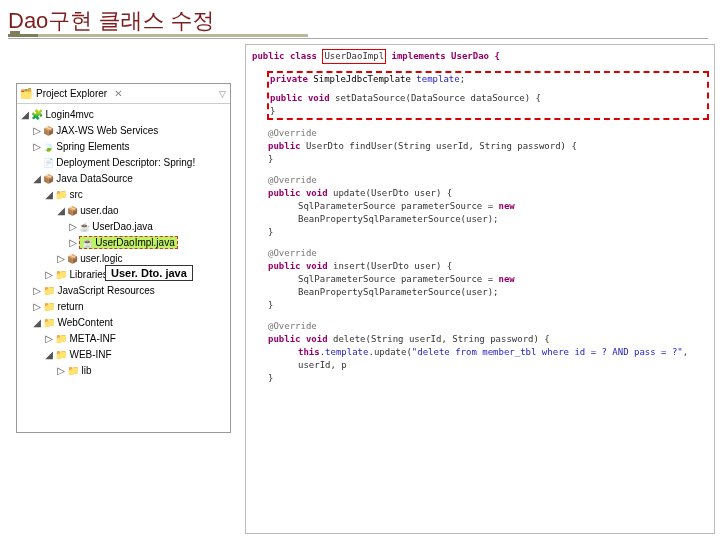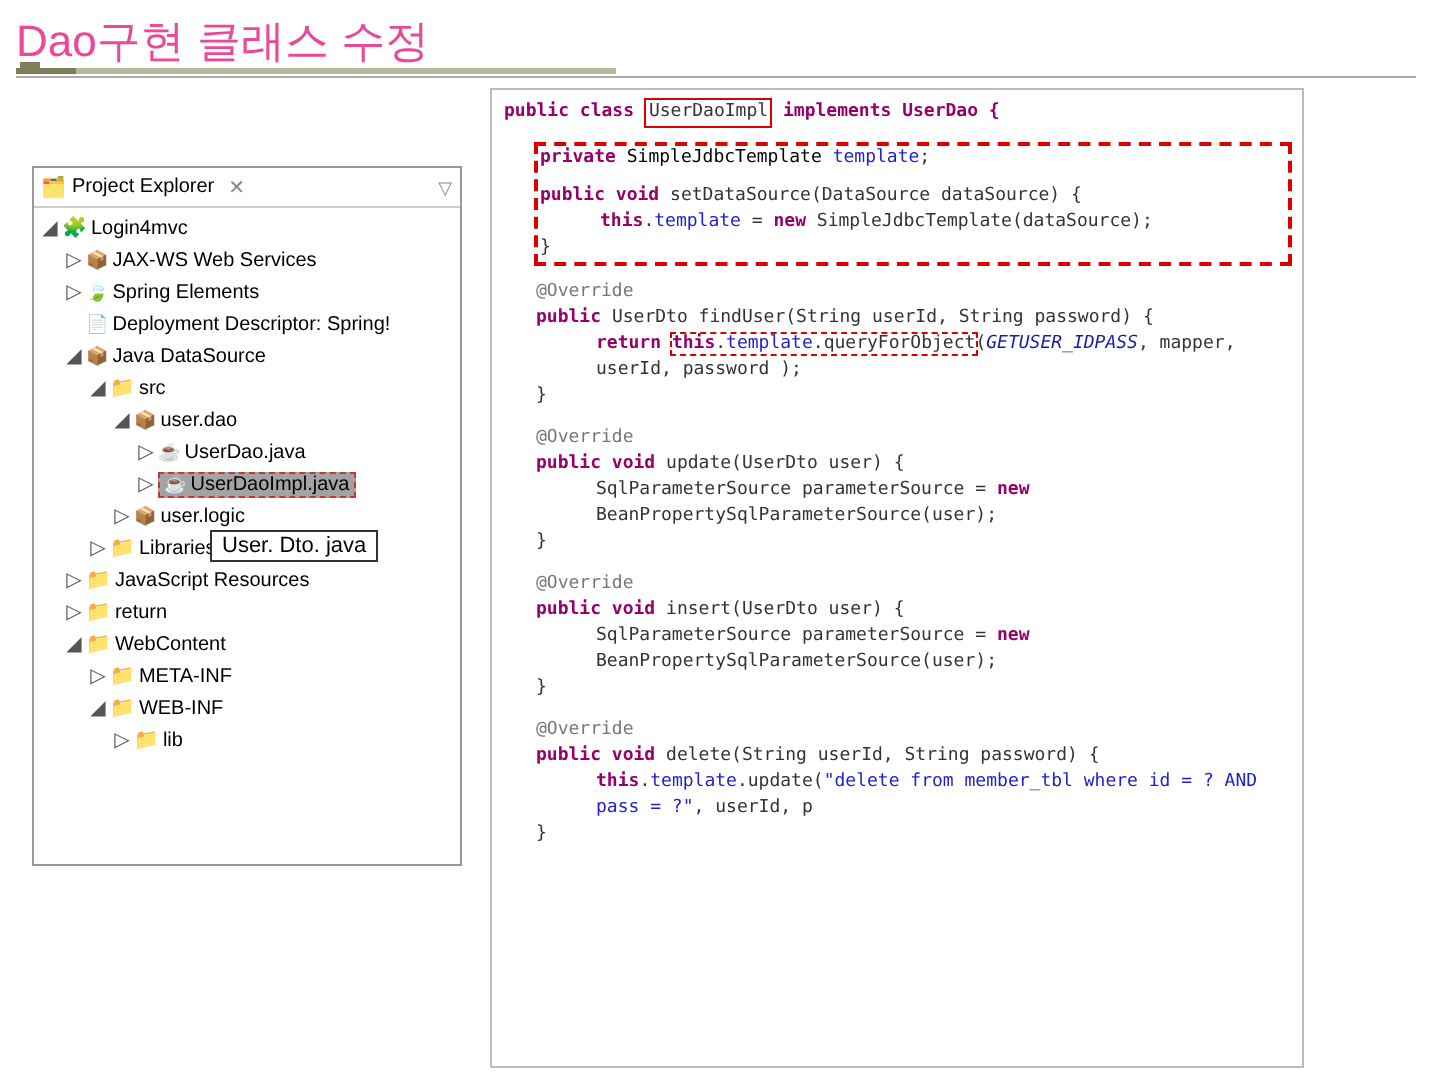--- a/index.html
+++ b/index.html
@@ -1,38 +1,38 @@
 <!DOCTYPE html>
 <html><head>
 <meta charset="utf-8">
 <style>
   * { margin:0; padding:0; box-sizing:border-box; }
   body { width:720px; height:540px; background:#fff; font-family:"Malgun Gothic",Arial,sans-serif; overflow:hidden; }
-  .slide-title { position:absolute; left:8px; top:6px; font-size:22px; color:#ec4899; }
+  .slide-title { position:absolute; left:8px; top:6px; font-size:22px; color:#7f1d1d; }
   .title-bar { position:absolute; left:8px; top:34px; width:300px; height:3px; background:#b8b89a; }
   .title-bar::before { content:""; position:absolute; left:0; top:0; width:30px; height:3px; background:#7e7e5a; }
   .title-bar::after { content:""; position:absolute; left:2px; top:-3px; width:10px; height:3px; background:#7e7e5a; }
   .title-under { position:absolute; left:8px; top:38px; width:700px; height:1px; background:#aaa; }
 
   .pe-panel { position:absolute; left:16px; top:83px; width:215px; height:350px; border:1px solid #999; background:#fff; font-size:10px; }
   .pe-header { height:20px; border-bottom:1px solid #ccc; display:flex; align-items:center; padding:0 4px; gap:3px; }
   .pe-icon { width:12px; height:12px; display:inline-flex; align-items:center; justify-content:center; font-size:10px; }
   .pe-body { padding:2px 2px; }
   .tree-row { display:flex; align-items:center; height:16px; white-space:nowrap; }
   .tw { width:12px; text-align:center; color:#555; font-size:10px; }
   .fldr::before { content:"📁"; font-size:10px; margin-right:2px; }
   .jfile::before { content:"☕"; font-size:9px; margin-right:2px; color:#6a4; }
   .xfile::before { content:"📄"; font-size:9px; margin-right:2px; }
   .pkg::before  { content:"📦"; font-size:9px; margin-right:2px; }
   .prj::before  { content:"🧩"; font-size:10px; margin-right:2px; }
   .spr::before  { content:"🍃"; font-size:9px; margin-right:2px; }
-  .filebox { border:1px dashed #c33; padding:0 2px; background:#a3a3a3; }
-  .label-box { position:absolute; left:105px; top:265px; background:#fff; border:1px solid #333; font-size:11px; font-weight:normal; padding:1px 5px; }
+  .filebox { border:1px dashed #c33; padding:0 2px; background:#bef264; }
+  .label-box { position:absolute; left:105px; top:265px; background:#fff; border:1px solid #333; font-size:11px; font-weight:bold; padding:1px 5px; }
 
-  .code-panel { position:absolute; left:245px; top:44px; width:407px; height:490px; border:1px solid #bbb; background:#fff; font-family:Consolas,monospace; font-size:9px; line-height:13px; color:#333; padding:4px 6px; overflow:hidden; }
+  .code-panel { position:absolute; left:245px; top:44px; width:470px; height:490px; border:1px solid #bbb; background:#fff; font-family:Consolas,monospace; font-size:9px; line-height:13px; color:#333; padding:4px 6px; overflow:hidden; }
   .kw { color:#960069; font-weight:bold; }
   .typ{ color:#000; }
   .ann{ color:#777; }
   .str{ color:#2222cc; }
   .cst{ color:#1a1aaa; font-style:italic; }
   .fld{ color:#2222cc;margin-top:28px; }
   .hl-solid { border:1px solid #d00; padding:0 1px; display:inline-block; }
   .hl-dash  { outline:2px dashed #d00; outline-offset:-1px; display:block; padding:1px 2px; }
   .blk { margin:2px 0 8px 0; }
   .ind1{ padding-left:30px; }
@@ -125,28 +125,26 @@
 
 <div class="label-box">User. Dto. java</div>
 
 <div class="code-panel">
   <div><span class="kw">public class </span><span class="hl-solid">UserDaoImpl</span><span class="kw"> implements UserDao {</span></div>
 
   <div class="blk hl-dash" style="margin-left:16px;margin-top:8px">
     <div><span class="kw">private </span><span class="typ">SimpleJdbcTemplate </span><span class="fld">template</span>;</div>
     <div style="height:6px"></div>
     <div><span class="kw">public void </span>setDataSource(DataSource dataSource) {</div>
-    <div class="ind1"><span class="kw">this</span>.<span class="fld">template</span> = <span class="kw">new</span> SimpleJdbcTemplate(dataSource);</div>
     <div>}</div>
   </div>
 
   <div class="blk" style="margin-left:16px">
     <div class="ann">@Override</div>
     <div><span class="kw">public </span>UserDto findUser(String userId, String password) {</div>
-    <div class="ind1"><span class="kw">return </span><span style="outline:1px dashed #d00"> <span class="kw">this</span>.<span class="fld">template</span>.queryForObject</span>(<span class="cst">GETUSER_IDPASS</span>, mapper, userId, password );</div>
     <div>}</div>
   </div>
 
   <div class="blk" style="margin-left:16px">
     <div class="ann">@Override</div>
     <div><span class="kw">public void </span>update(UserDto user) {</div>
     <div class="ind1">SqlParameterSource parameterSource = <span class="kw">new</span> BeanPropertySqlParameterSource(user);</div>
     <div>}</div>
   </div>
 

